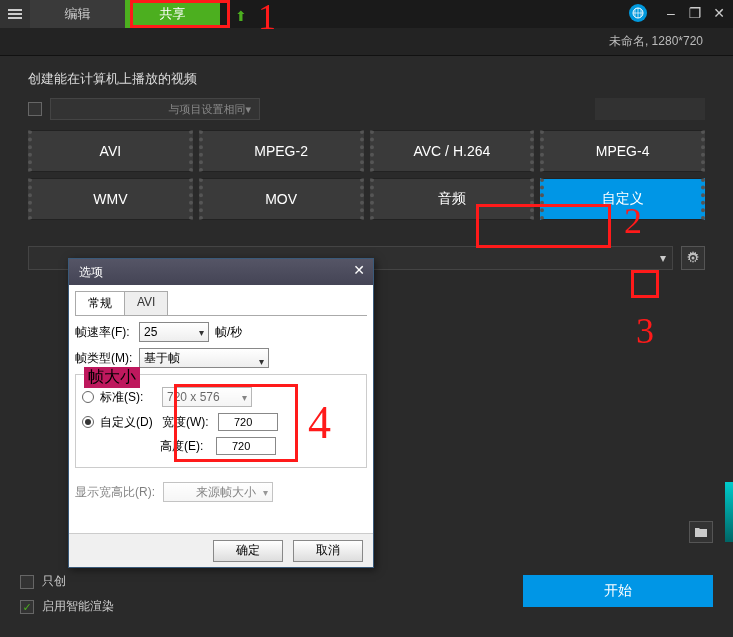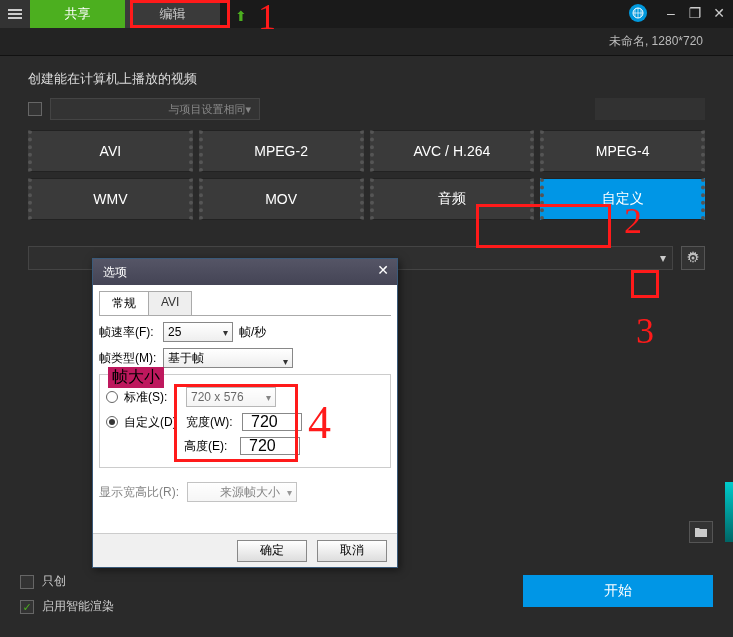--- a/index.html
+++ b/index.html
@@ -41,54 +41,54 @@
   .gear-btn { width:24px; height:24px; background:#333; border:1px solid #555; display:flex; align-items:center; justify-content:center; cursor:pointer; }
   
   
   .lower { position:absolute; bottom:14px; left:20px; right:20px; }
   .folder-row { display:flex; justify-content:flex-end; margin-bottom:30px;}
   .folder-btn { width:24px; height:22px; background:#333; border:1px solid #555; display:flex; align-items:center; justify-content:center; cursor:pointer;}
   .check-row { display:flex; align-items:center; gap:8px; margin-bottom:8px; }
   .start-btn { position:absolute; right:0; bottom:16px; width:190px; height:32px; background:#0096E6; color:#fff; display:flex; align-items:center; justify-content:center; font-size:14px; cursor:pointer; }
   
   
-  .dialog { position:absolute; left:92px; top:258px; width:306px; height:310px; background: linear-gradient(#4a6a8a, #fff 12%, #fff); border:1px solid #3a5a7a; box-shadow: 2px 2px 8px rgba(0,0,0,0.5); }
+  .dialog { position:absolute; left:68px; top:258px; width:306px; height:310px; background: linear-gradient(#4a6a8a, #fff 12%, #fff); border:1px solid #3a5a7a; box-shadow: 2px 2px 8px rgba(0,0,0,0.5); }
   .dialog-title { height:26px; background: linear-gradient(#556, #445); color:#fff; display:flex; align-items:center; padding:0 10px; font-size:12px; position:relative;}
   .dialog-close { position:absolute; right:8px; top:3px; color:#fff; cursor:pointer; font-size:14px;}
   .dialog-body { background:#fff; height: calc(100% - 26px - 34px); padding: 6px; color:#000; }
   .tabs-row { display:flex; border-bottom:1px solid #aaa; }
   .dtab { padding:3px 12px; border:1px solid #aaa; border-bottom:none; background:#fff; margin-right:-1px; font-size:12px; cursor:pointer;}
   .dtab.inactive { background:#eee; color:#333; }
   .form-row { display:flex; align-items:center; gap:6px; margin:6px 0; font-size:12px; }
   .form-row label { width:58px; }
   .combo { height:20px; border:1px solid #888; background: linear-gradient(#fff,#eee); display:flex; align-items:center; padding:0 4px; position:relative;}
   .combo::after { content:"▾"; position:absolute; right:4px; font-size:10px; color:#333;}
   .framesize-group { border:1px solid #ccc; margin-top:6px; padding:6px; position:relative;}
   .group-legend { position:absolute; top:-8px; left:8px; background:#be185d; padding:0 4px; font-size:16px;}
   .radio { width:12px; height:12px; border:1px solid #666; border-radius:50%; display:inline-block; position:relative; }
   .radio.checked::after { content:""; position:absolute; left:2px; top:2px; width:6px; height:6px; background:#333; border-radius:50%;}
-  .textfield { width:60px; height:18px; border:1px solid #888; padding:0 8px; font-size:16px;}
+  .textfield { width:60px; height:18px; border:1px solid #888; padding:0 15px; font-size:11px;}
   .dialog-footer { height:34px; background:#f0f0f0; display:flex; align-items:center; justify-content:flex-end; gap:10px; padding:0 10px; border-top:1px solid #ccc;}
   .dlg-btn { width:70px; height:22px; border:1px solid #888; background:linear-gradient(#fff,#ddd); font-size:12px; cursor:pointer;}
   .red-box { border:3px solid #ff1a1a; position:absolute; pointer-events:none; }
   .red-num { color:#ff1a1a; font-size:36px; font-family: cursive, serif; position:absolute; font-weight:normal; pointer-events:none;}
 </style>
 </head>
 <body>
 
 <div class="titlebar">
   <div class="menu-icon">
     <svg viewBox="0 0 14 14">
         <rect y="2" width="14" height="2" fill="#ccc"></rect>
         <rect y="6" width="14" height="2" fill="#ccc"></rect>
         <rect y="10" width="14" height="2" fill="#ccc"></rect>
       </svg>
   </div>
+  <div class="tab edit">编辑</div>
   <div class="tab share">共享</div>
-  <div class="tab edit">编辑</div>
   <span class="up-arrow">⬆</span>
   <div class="win-controls">
     <span class="globe-icon">
       <svg width="12" height="12" viewBox="0 0 12 12">
           <circle cx="6" cy="6" r="5" fill="none" stroke="#fff" stroke-width="1"></circle>
           <path d="M1 6h10M6 1v10M3 2c0 3 0 5 0 8M9 2c0 3 0 5 0 8" stroke="#fff" stroke-width="0.7" fill="none"></path>
         </svg>
     </span>
     <span class="win-btn">–</span>
     <span class="win-btn">❐</span>

